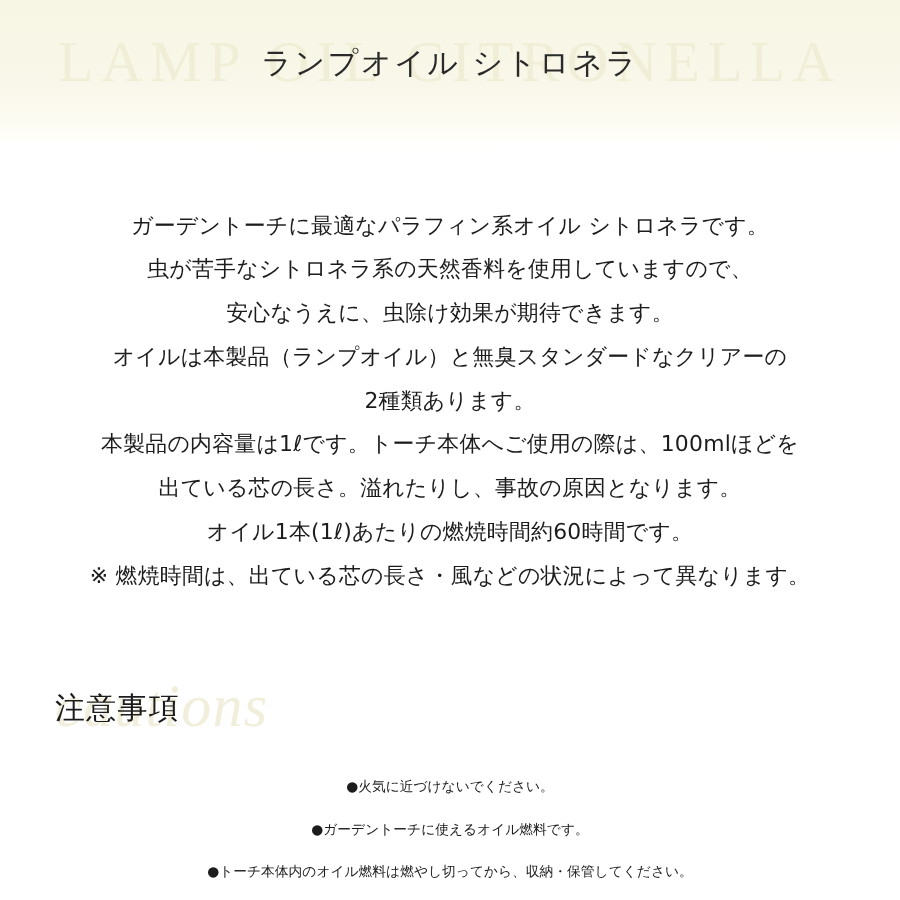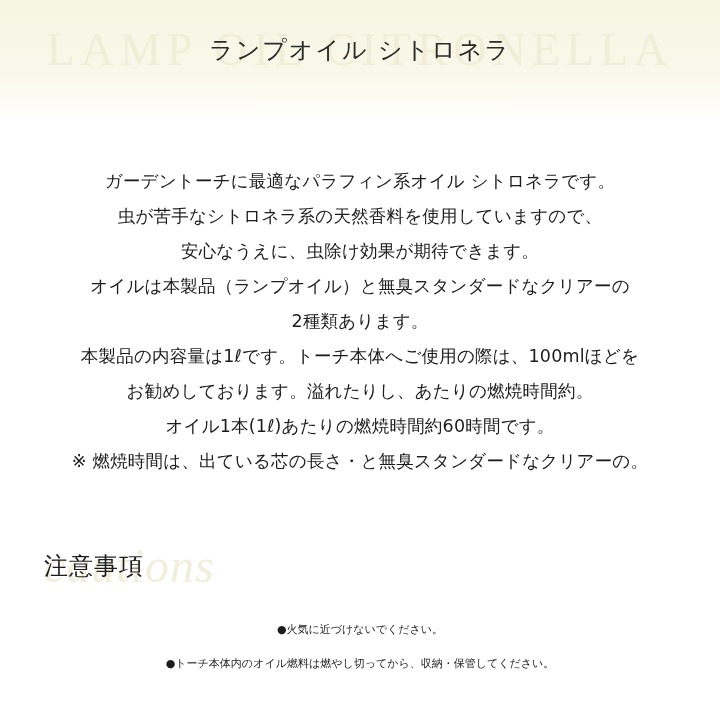--- a/index.html
+++ b/index.html
@@ -129,28 +129,29 @@
     <div class="header-title">ランプオイル シトロネラ</div>
   </div>
 
   <div class="description">
     <p>ガーデントーチに最適なパラフィン系オイル シトロネラです。</p>
     <p>虫が苦手なシトロネラ系の天然香料を使用していますので、</p>
     <p>安心なうえに、虫除け効果が期待できます。</p>
     <p>オイルは本製品（ランプオイル）と無臭スタンダードなクリアーの</p>
     <p>2種類あります。</p>
     <p>本製品の内容量は1ℓです。トーチ本体へご使用の際は、100mlほどを</p>
-    <p>お勧めしております。溢れたりし、あたりの燃焼時間約。</p>
+    <p>出ている芯の長さ。溢れたりし、事故の原因となります。</p>
     <p>オイル1本(1ℓ)あたりの燃焼時間約60時間です。</p>
-    <p>※ 燃焼時間は、出ている芯の長さ・と無臭スタンダードなクリアーの。</p>
+    <p>※ 燃焼時間は、出ている芯の長さ・風などの状況によって異なります。</p>
   </div>
 
   <div class="cautions">
     <div class="cautions-ghost">cautions</div>
     <div class="cautions-title">注意事項</div>
   </div>
 
   <ul class="notes">
     <li>●火気に近づけないでください。</li>
+    <li>●ガーデントーチに使えるオイル燃料です。</li>
     <li>●トーチ本体内のオイル燃料は燃やし切ってから、収納・保管してください。</li>
   </ul>
 
 </div>
 
 </body></html>

